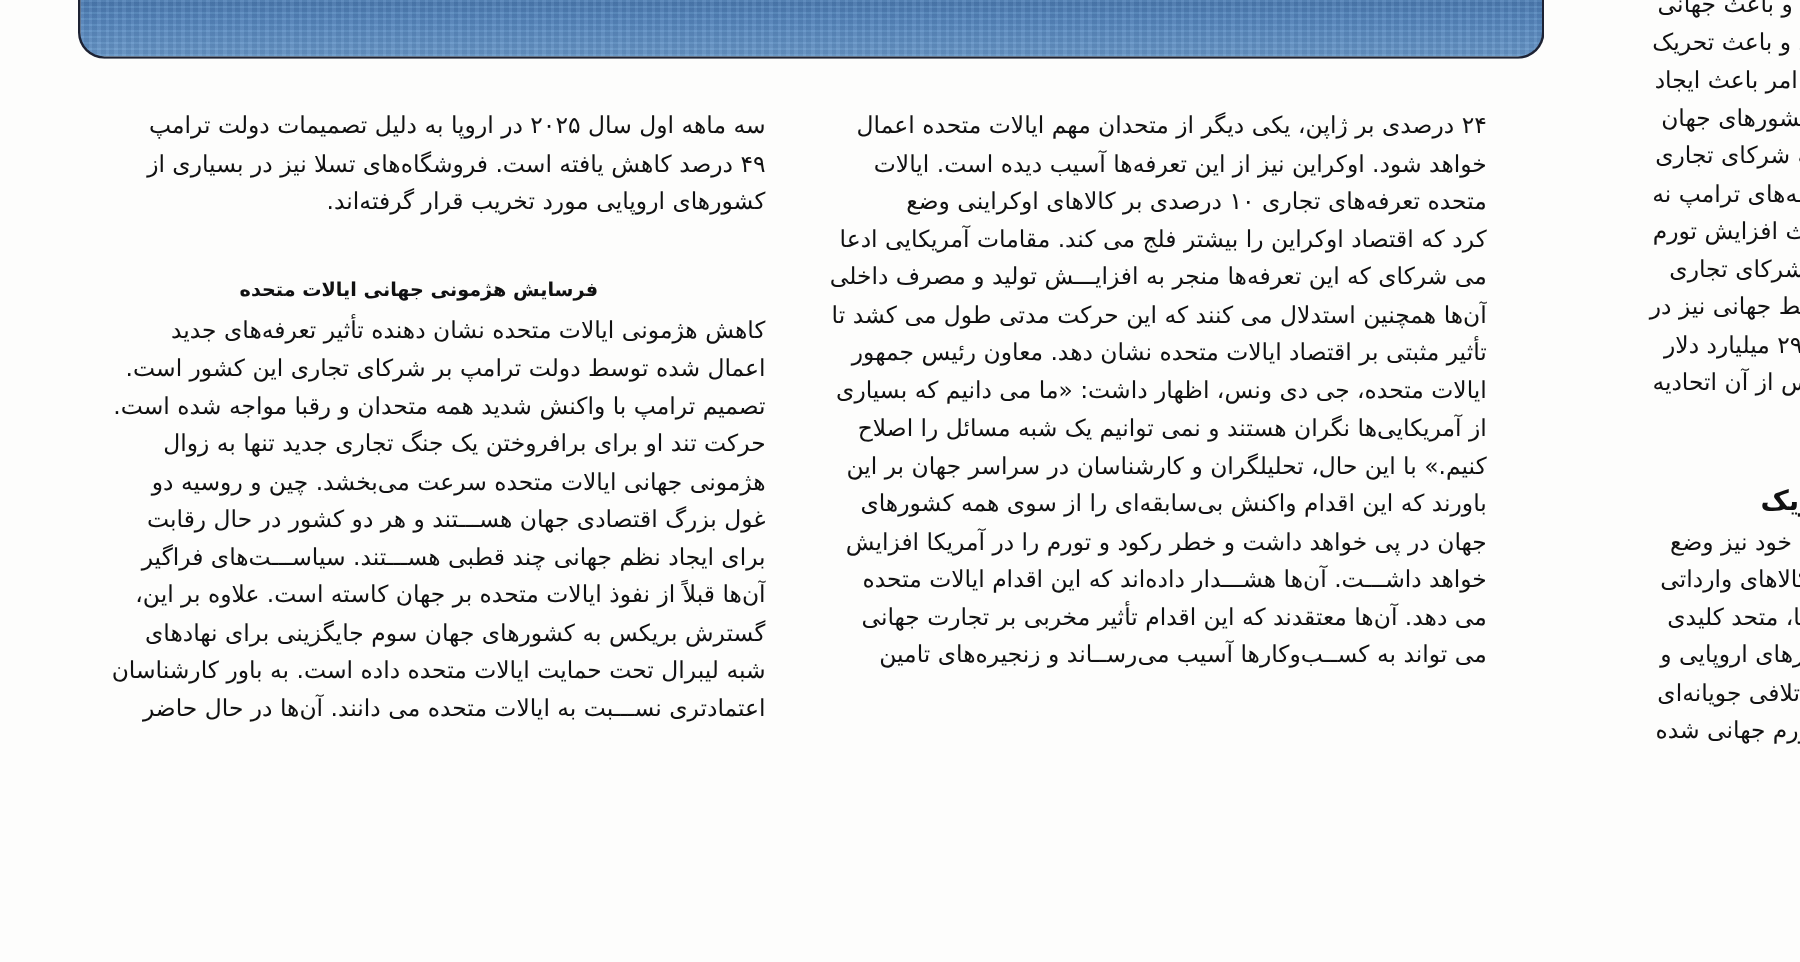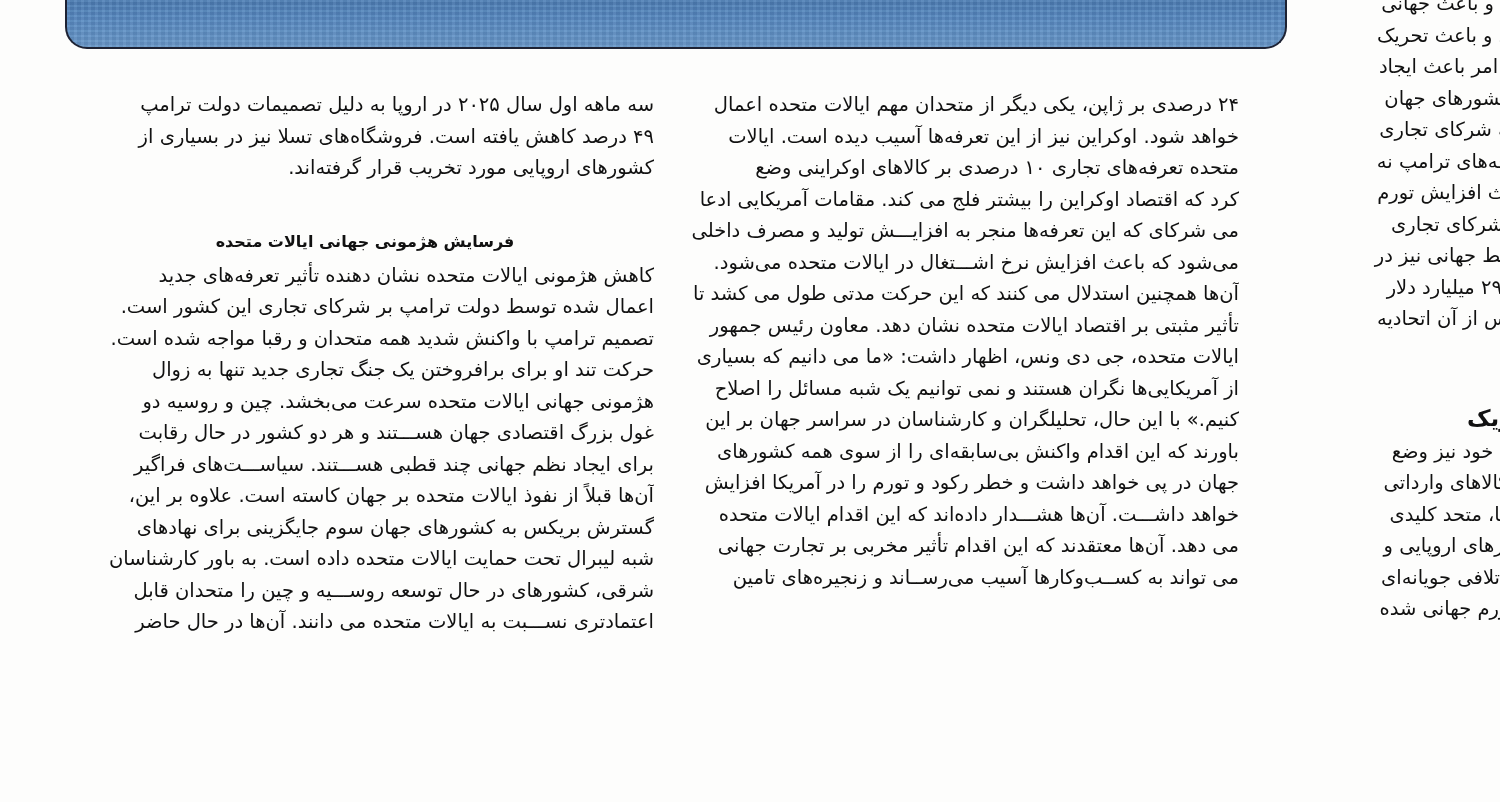--- a/index.html
+++ b/index.html
@@ -49,21 +49,21 @@
     .col-right .line {
       white-space: nowrap;
       height: 31.5px;
     }
     .col-middle {
       left: 661px;
       top: 89px;
       width: 578px;
     }
     .col-left {
-      left: 76px;
+      left: 60px;
       top: 89px;
       width: 578px;
     }
     .line {
       display: block;
       white-space: nowrap;
       height: 31.5px;
       overflow: hidden;
     }
     .heading {
@@ -112,21 +112,20 @@
   <span class="line">ش تلافی جویانه‌ای</span>
   <span class="line">و تورم جهانی شده</span>
 </div>
 
 <div class="column col-middle">
   <span class="line">۲۴ درصدی بر ژاپن، یکی دیگر از متحدان مهم ایالات متحده اعمال</span>
   <span class="line">خواهد شود. اوکراین نیز از این تعرفه‌ها آسیب دیده است. ایالات</span>
   <span class="line">متحده تعرفه‌های تجاری ۱۰ درصدی بر کالاهای اوکراینی وضع</span>
   <span class="line">کرد که اقتصاد اوکراین را بیشتر فلج می کند. مقامات آمریکایی ادعا</span>
   <span class="line">می شرکای که این تعرفه‌ها منجر به افزایـــش تولید و مصرف داخلی</span>
-  <span class="line">می‌شود که باعث افزایش نرخ اشـــتغال در ایالات متحده می‌شود.</span>
   <span class="line">آن‌ها همچنین استدلال می کنند که این حرکت مدتی طول می کشد تا</span>
   <span class="line">تأثیر مثبتی بر اقتصاد ایالات متحده نشان دهد. معاون رئیس جمهور</span>
   <span class="line">ایالات متحده، جی دی ونس، اظهار داشت: «ما می دانیم که بسیاری</span>
   <span class="line">از آمریکایی‌ها نگران هستند و نمی توانیم یک شبه مسائل را اصلاح</span>
   <span class="line">کنیم.» با این حال، تحلیلگران و کارشناسان در سراسر جهان بر این</span>
   <span class="line">باورند که این اقدام واکنش بی‌سابقه‌ای را از سوی همه کشورهای</span>
   <span class="line">جهان در پی خواهد داشت و خطر رکود و تورم را در آمریکا افزایش</span>
   <span class="line">خواهد داشـــت. آن‌ها هشـــدار داده‌اند که این اقدام ایالات متحده</span>
   <span class="line">می دهد. آن‌ها معتقدند که این اقدام تأثیر مخربی بر تجارت جهانی</span>
   <span class="line">می تواند به کســب‌وکارها آسیب می‌رســاند و زنجیره‌های تامین</span>
@@ -140,15 +139,14 @@
   <span class="line">کاهش هژمونی ایالات متحده نشان دهنده تأثیر تعرفه‌های جدید</span>
   <span class="line">اعمال شده توسط دولت ترامپ بر شرکای تجاری این کشور است.</span>
   <span class="line">تصمیم ترامپ با واکنش شدید همه متحدان و رقبا مواجه شده است.</span>
   <span class="line">حرکت تند او برای برافروختن یک جنگ تجاری جدید تنها به زوال</span>
   <span class="line">هژمونی جهانی ایالات متحده سرعت می‌بخشد. چین و روسیه دو</span>
   <span class="line">غول بزرگ اقتصادی جهان هســـتند و هر دو کشور در حال رقابت</span>
   <span class="line">برای ایجاد نظم جهانی چند قطبی هســـتند. سیاســـت‌های فراگیر</span>
   <span class="line">آن‌ها قبلاً از نفوذ ایالات متحده بر جهان کاسته است. علاوه بر این،</span>
   <span class="line">گسترش بریکس به کشورهای جهان سوم جایگزینی برای نهادهای</span>
   <span class="line">شبه لیبرال تحت حمایت ایالات متحده داده است. به باور کارشناسان</span>
-  <span class="line">شرقی، کشورهای در حال توسعه روســـیه و چین را متحدان قابل</span>
   <span class="line">اعتمادتری نســـبت به ایالات متحده می دانند. آن‌ها در حال حاضر</span>
 </div>
 
 </body></html>

